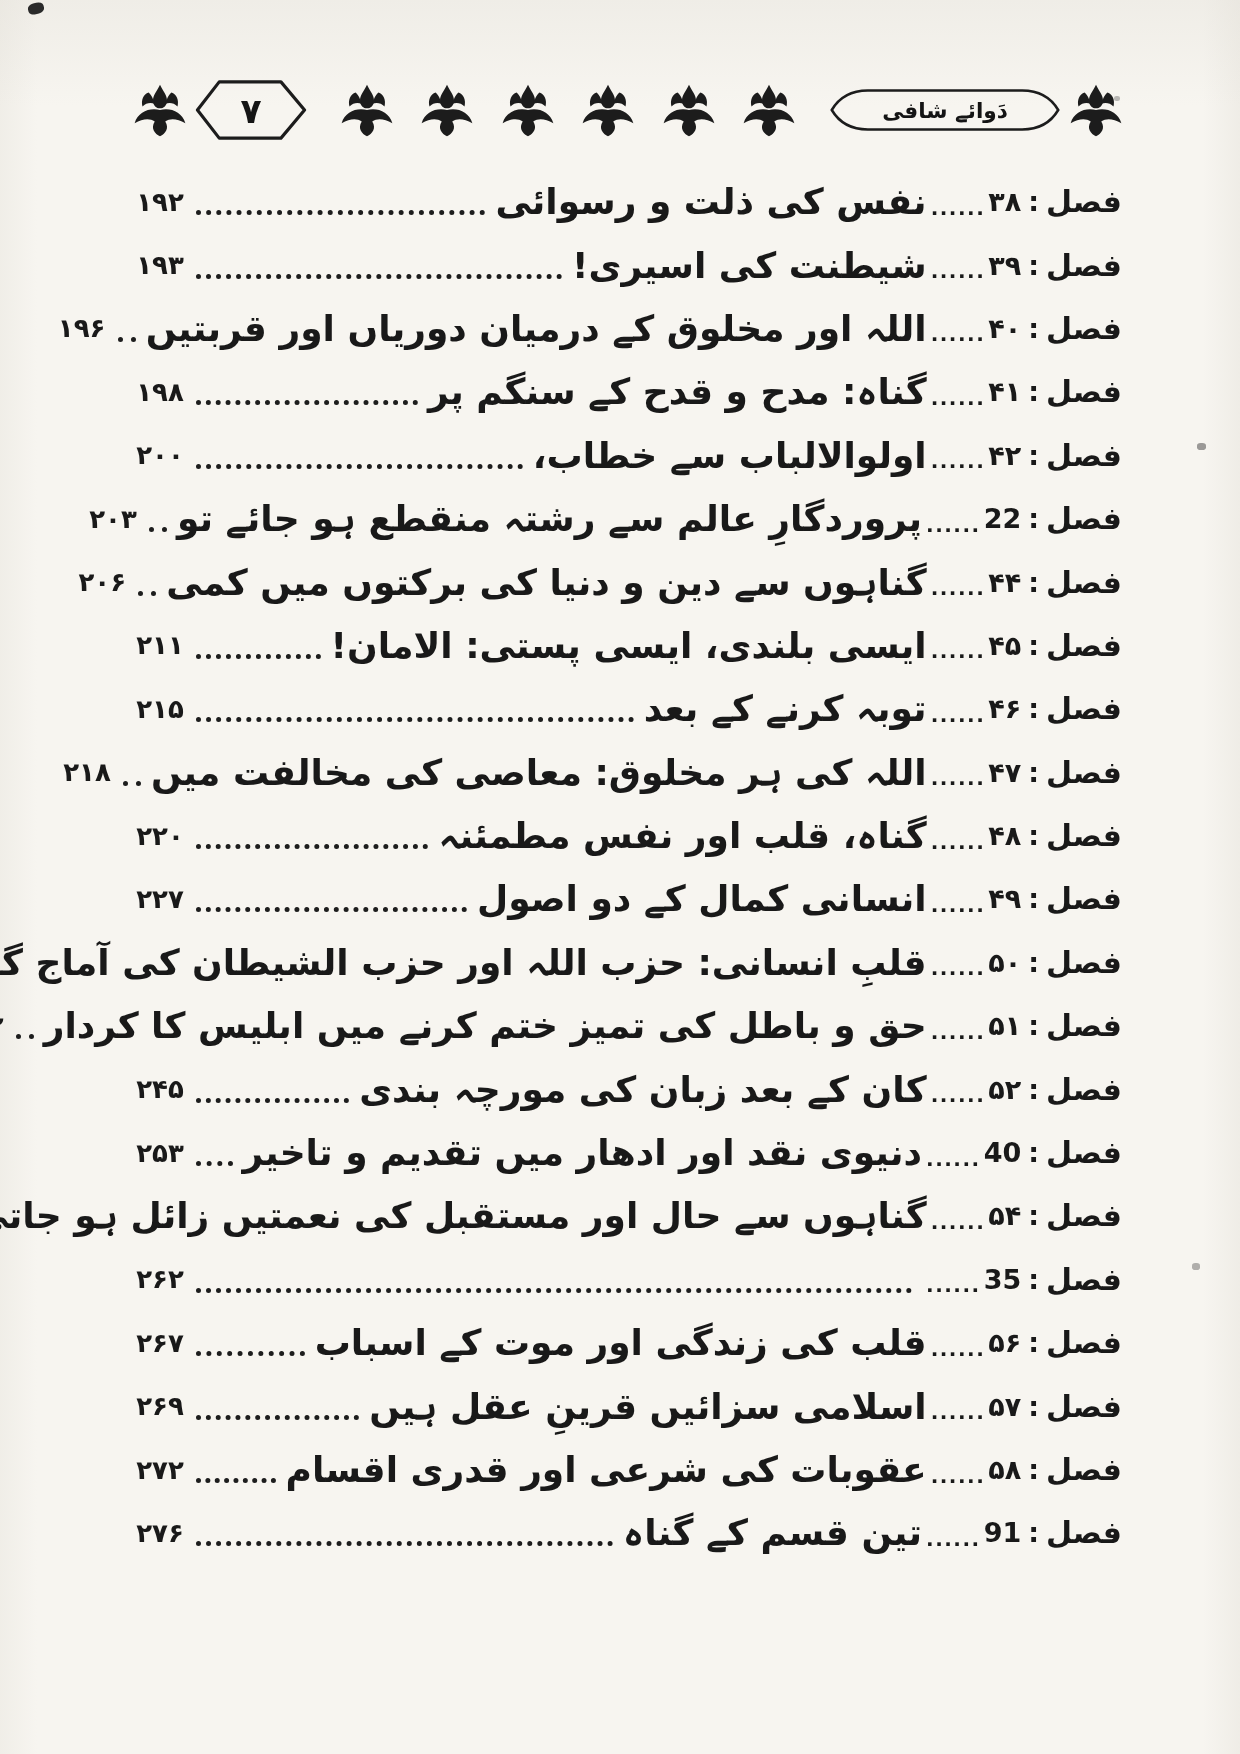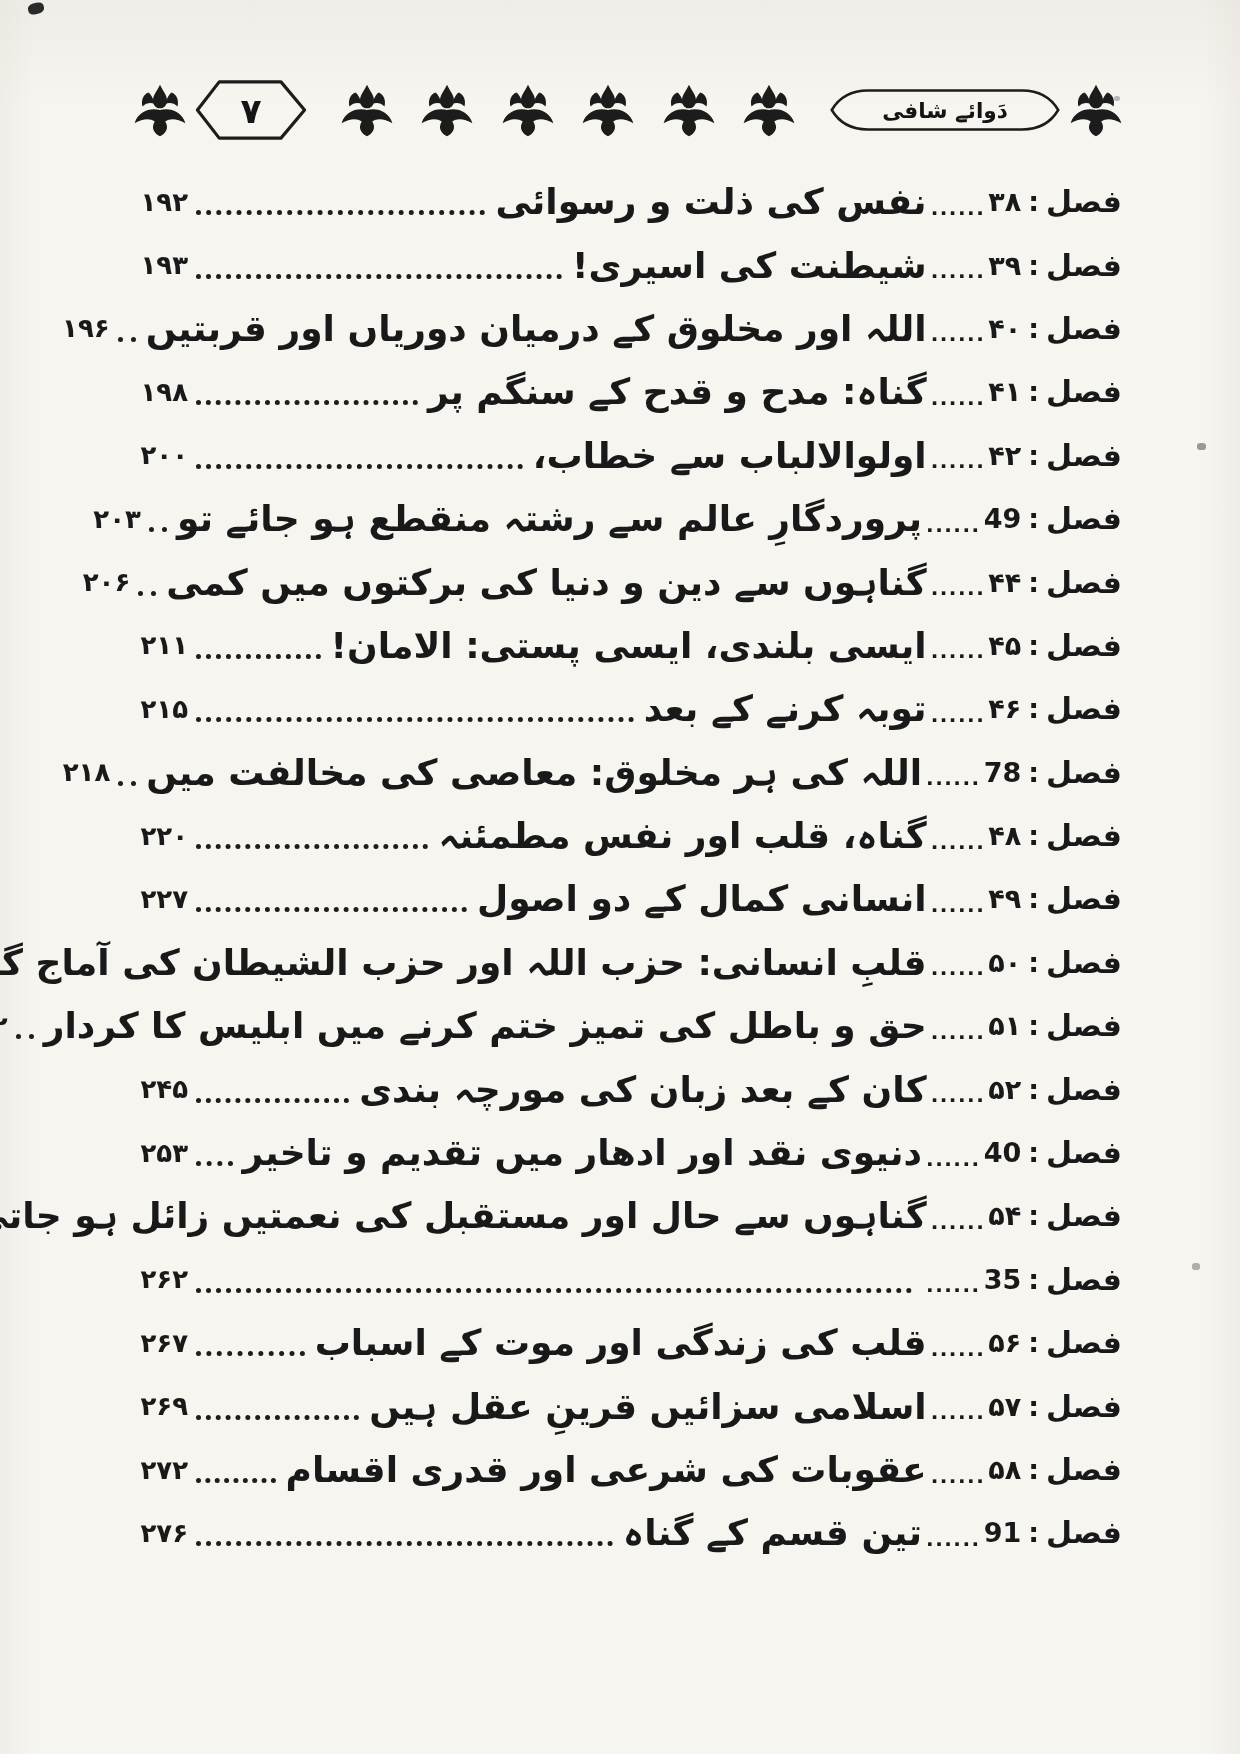--- a/index.html
+++ b/index.html
@@ -28,21 +28,21 @@
   
   .toc { position:absolute; top:170px; left:132px; right:118px; }
   .row { display:flex; direction:rtl; align-items:center; height:63.4px; font-weight:bold; white-space:nowrap; }
   .label  { font-size:30px; }
   .colon  { font-size:27px; margin:0 7px; }
   .num    { font-size:27px;text-align:center; }
   .dots   { font-size:20px; letter-spacing:1.5px; margin:0 3px 0 4px; transform:translateY(6px); }
   .title  { font-size:36px; }
   .leader { flex:1 1 auto; min-width:18px; height:0; border-bottom:5px dotted #1d1d1d;
             margin:0 10px 0 8px; transform:translateY(11px); }
-  .pagenum { font-size:26px; min-width:56px; text-align:right; }
+  .pagenum { font-size:26px; min-width:56px; text-align:center; }
   
   .speck { position:absolute; background:#2a2a2a; border-radius:40%; }
   .speck.s1 { left:28px; top:3px; width:16px; height:11px; transform:rotate(-15deg); }
   .speck.s2 { right:34px; top:443px; width:9px; height:7px; opacity:.45; }
   .speck.s3 { right:40px; top:1263px; width:8px; height:7px; opacity:.35; }
   .speck.s4 { right:120px; top:96px; width:6px; height:5px; opacity:.3; }
 </style>
 </head>
 <body>
 
@@ -145,21 +145,21 @@
     <span class="colon">:</span>
     <span class="num">۴۲</span>
     <span class="dots">......</span>
     <span class="title">اولوالالباب سے خطاب،</span>
     <span class="leader"></span>
     <span class="pagenum">۲۰۰</span>
   </div>
       <div class="row">
     <span class="label">فصل</span>
     <span class="colon">:</span>
-    <span class="num">49</span>
+    <span class="num">22</span>
     <span class="dots">......</span>
     <span class="title">پروردگارِ عالم سے رشتہ منقطع ہو جائے تو</span>
     <span class="leader"></span>
     <span class="pagenum">۲۰۳</span>
   </div>
       <div class="row">
     <span class="label">فصل</span>
     <span class="colon">:</span>
     <span class="num">۴۴</span>
     <span class="dots">......</span>
@@ -181,21 +181,21 @@
     <span class="colon">:</span>
     <span class="num">۴۶</span>
     <span class="dots">......</span>
     <span class="title">توبہ کرنے کے بعد</span>
     <span class="leader"></span>
     <span class="pagenum">۲۱۵</span>
   </div>
       <div class="row">
     <span class="label">فصل</span>
     <span class="colon">:</span>
-    <span class="num">78</span>
+    <span class="num">۴۷</span>
     <span class="dots">......</span>
     <span class="title">اللہ کی ہر مخلوق: معاصی کی مخالفت میں</span>
     <span class="leader"></span>
     <span class="pagenum">۲۱۸</span>
   </div>
       <div class="row">
     <span class="label">فصل</span>
     <span class="colon">:</span>
     <span class="num">۴۸</span>
     <span class="dots">......</span>

